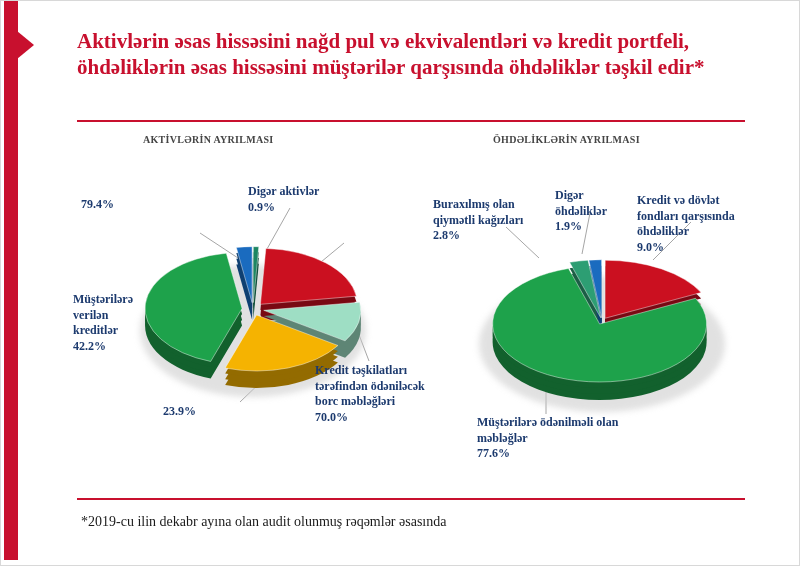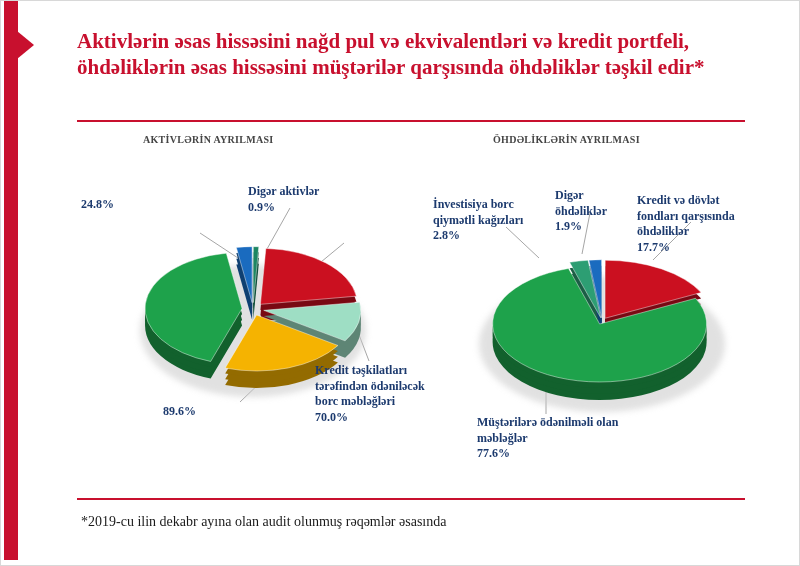--- a/index.html
+++ b/index.html
@@ -95,45 +95,49 @@
       <path d="M 600.642071071659 334.75345575031014 L 587.8986749415078 277.16626468526096 A 107 58 0 0 1 600.6420710716588 276.75345575031014 Z" fill="rgb(15,64,114)"></path>
       <path d="M 600.642071071659 328.63345575031013 L 587.8986749415078 271.04626468526095 A 107 58 0 0 1 600.6420710716588 270.63345575031013 Z" fill="rgb(15,64,114)"></path>
       <path d="M 600.642071071659 322.69345575031014 L 587.8986749415078 265.10626468526095 A 107 58 0 0 1 600.6420710716588 264.69345575031014 Z" fill="rgb(15,64,114)"></path>
       <path d="M 604.1670730716704 317.2376592589567 L 604.1670730716704 259.2376592589567 A 107 58 0 0 1 700.1076640076907 291.5576818587004 Z" fill="#cb1020" stroke="rgba(255,255,255,0.55)" stroke-width="0.8"></path>
       <path d="M 598.6171126561914 322.98484681998156 L 694.5577035922116 297.30486941972526 A 107 58 0 1 1 567.4762428055662 267.4955478295694 Z" fill="#1ea24b" stroke="rgba(255,255,255,0.55)" stroke-width="0.8"></path>
       <path d="M 599.7648243473807 316.8173256569601 L 568.6239544967556 261.32802666654794 A 107 58 0 0 1 587.0214282172295 259.23013459191094 Z" fill="#2d9e73" stroke="rgba(255,255,255,0.55)" stroke-width="0.8"></path>
       <path d="M 600.642071071659 316.75345575031014 L 587.8986749415078 259.16626468526096 A 107 58 0 0 1 600.6420710716588 258.75345575031014 Z" fill="#1a6bbf" stroke="rgba(255,255,255,0.55)" stroke-width="0.8"></path>
     </svg>
 
   <div class="callout" style="left:80px;top:196px;width:130px">
-    <span class="pct">24.8%</span>
+    <span class="pct">79.4%</span>
   </div>
   <div class="callout" style="left:247px;top:183px;width:92px">
     <span>Digər aktivlər</span>
     <span class="pct">0.9%</span>
+  </div>
+  <div class="callout" style="left:72px;top:291px;width:72px">
+    <span>Müştərilərə verilən kreditlər</span>
+    <span class="pct">42.2%</span>
   </div>
   <div class="callout" style="left:314px;top:362px;width:128px">
     <span>Kredit təşkilatları tərəfindən ödəniləcək borc məbləğləri</span>
     <span class="pct">70.0%</span>
   </div>
   <div class="callout" style="left:162px;top:403px;width:120px">
-    <span class="pct">89.6%</span>
+    <span class="pct">23.9%</span>
   </div>
 
   <div class="callout" style="left:432px;top:196px;width:106px">
-    <span>İnvestisiya borc qiymətli kağızları</span>
+    <span>Buraxılmış olan qiymətli kağızları</span>
     <span class="pct">2.8%</span>
   </div>
   <div class="callout" style="left:554px;top:187px;width:74px">
     <span>Digər öhdəliklər</span>
     <span class="pct">1.9%</span>
   </div>
   <div class="callout" style="left:636px;top:192px;width:124px">
     <span>Kredit və dövlət fondları qarşısında öhdəliklər</span>
-    <span class="pct">17.7%</span>
+    <span class="pct">9.0%</span>
   </div>
   <div class="callout" style="left:476px;top:414px;width:170px">
     <span>Müştərilərə ödənilməli olan məbləğlər</span>
     <span class="pct">77.6%</span>
   </div>
 
   <div class="rule rule-bottom"></div>
   <div class="footnote">*2019-cu ilin dekabr ayına olan audit olunmuş rəqəmlər əsasında</div>
 </div>
 

